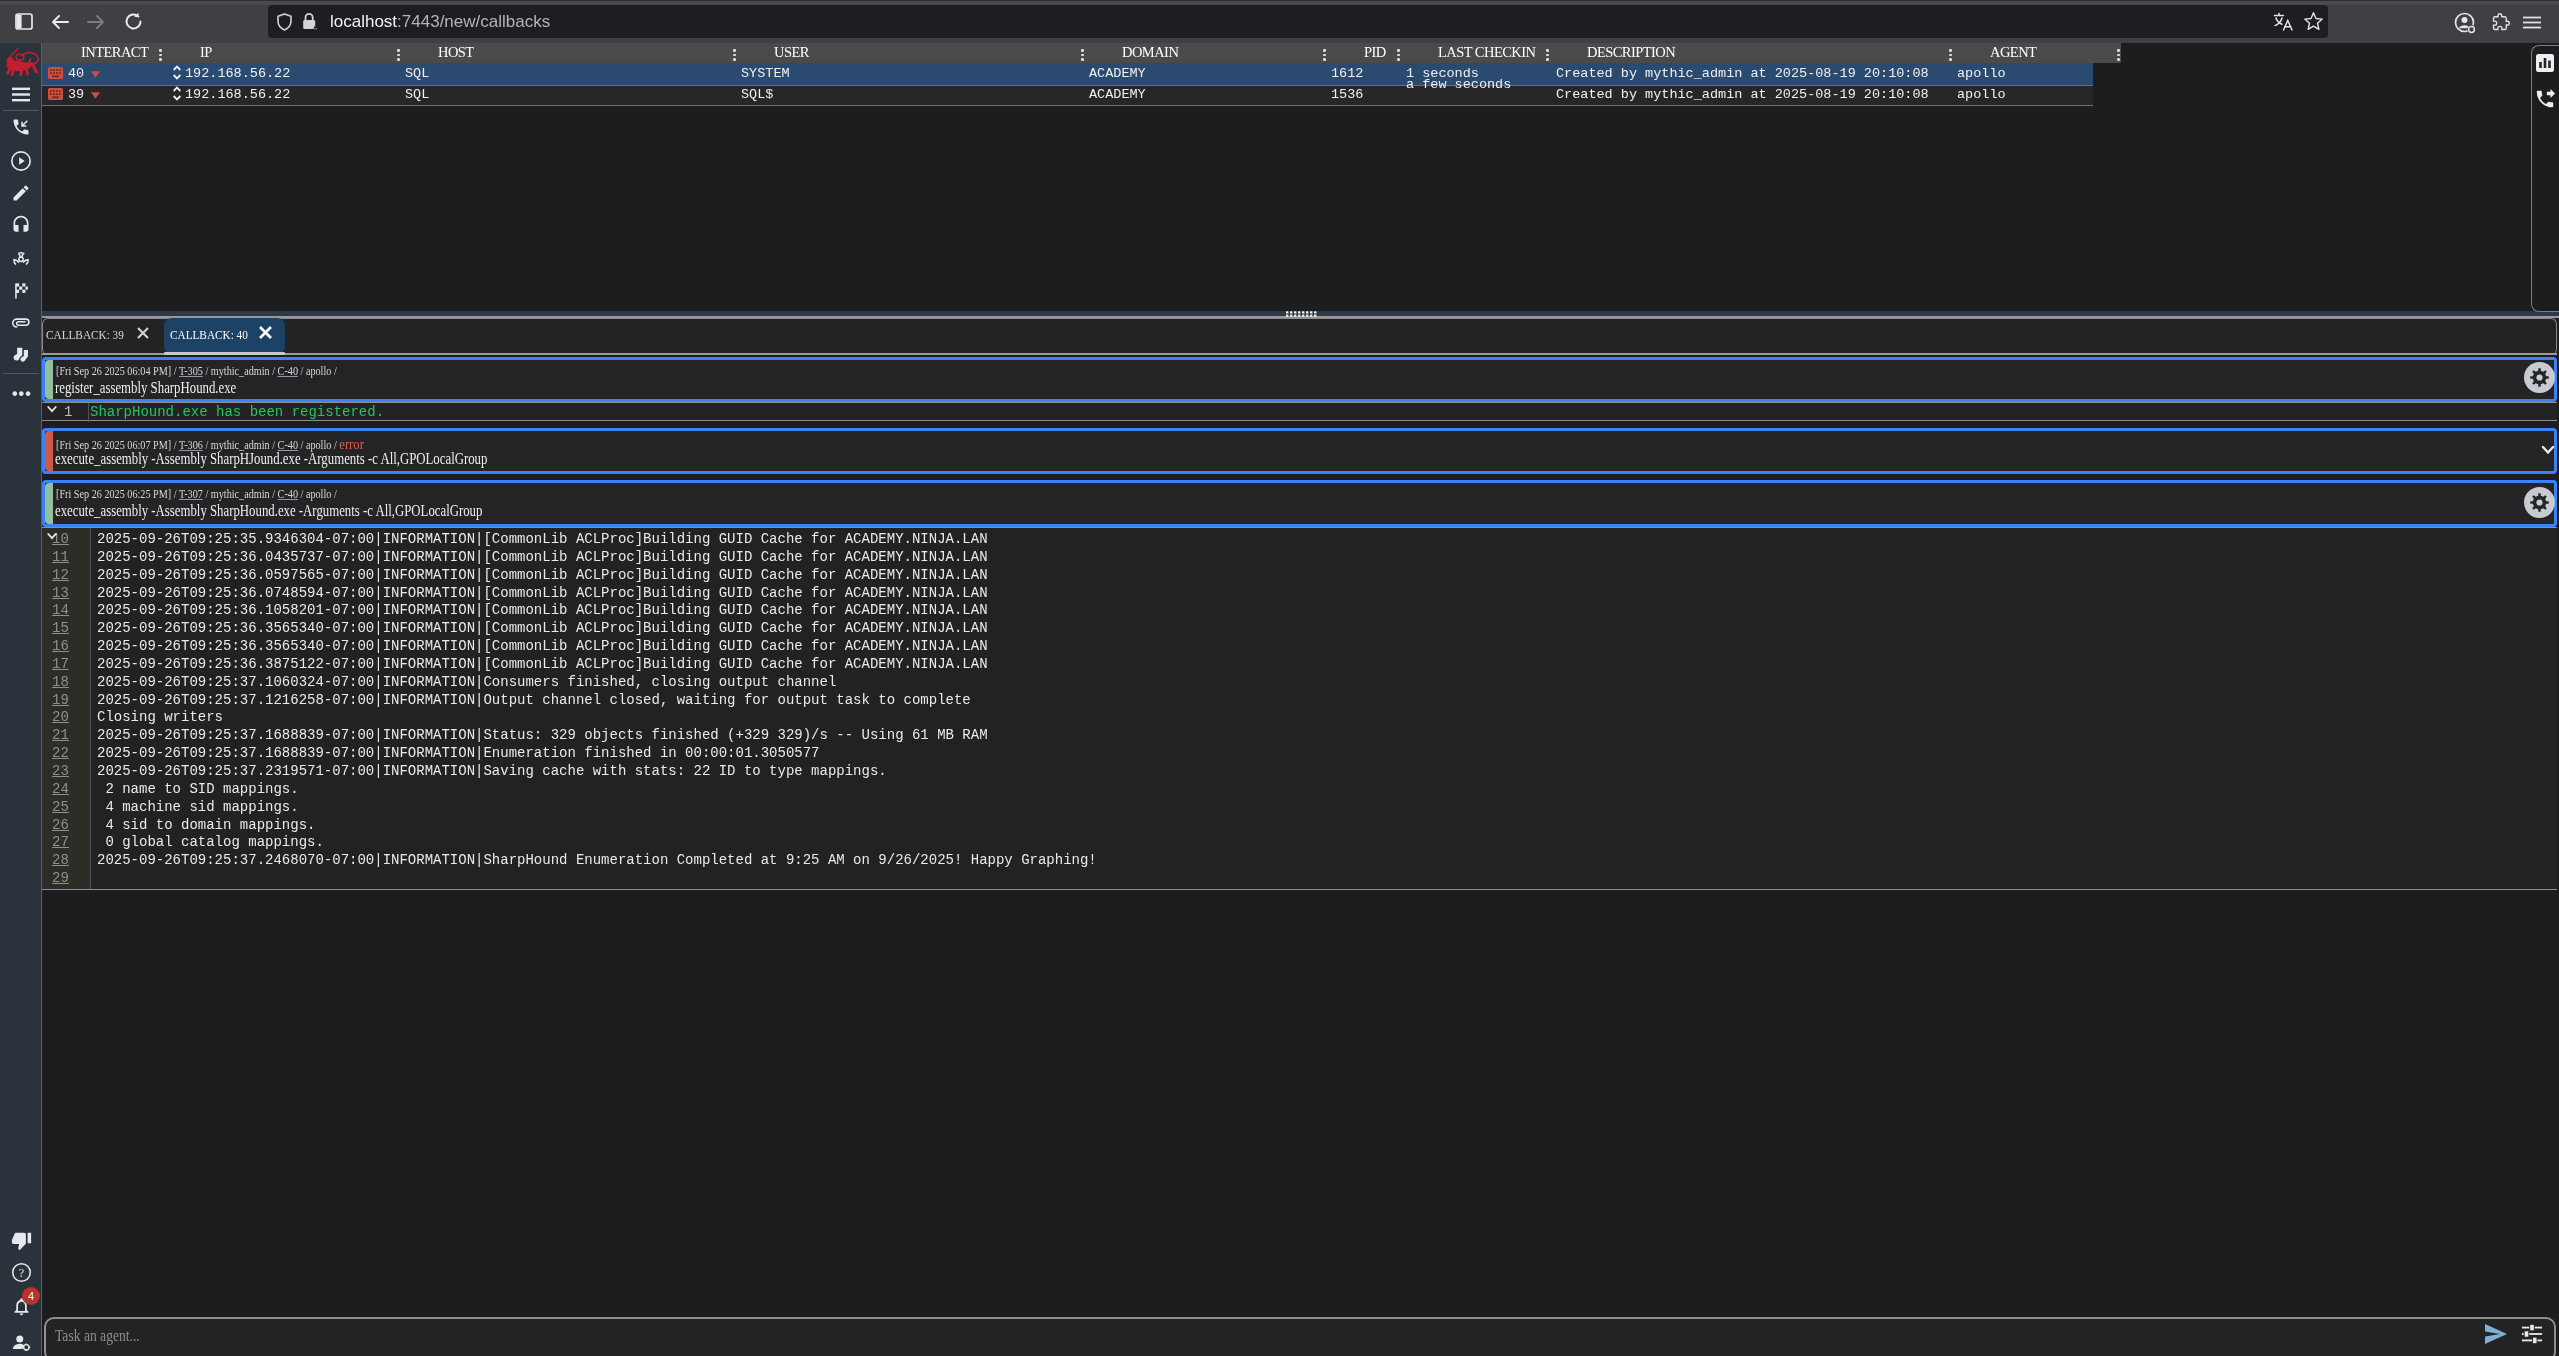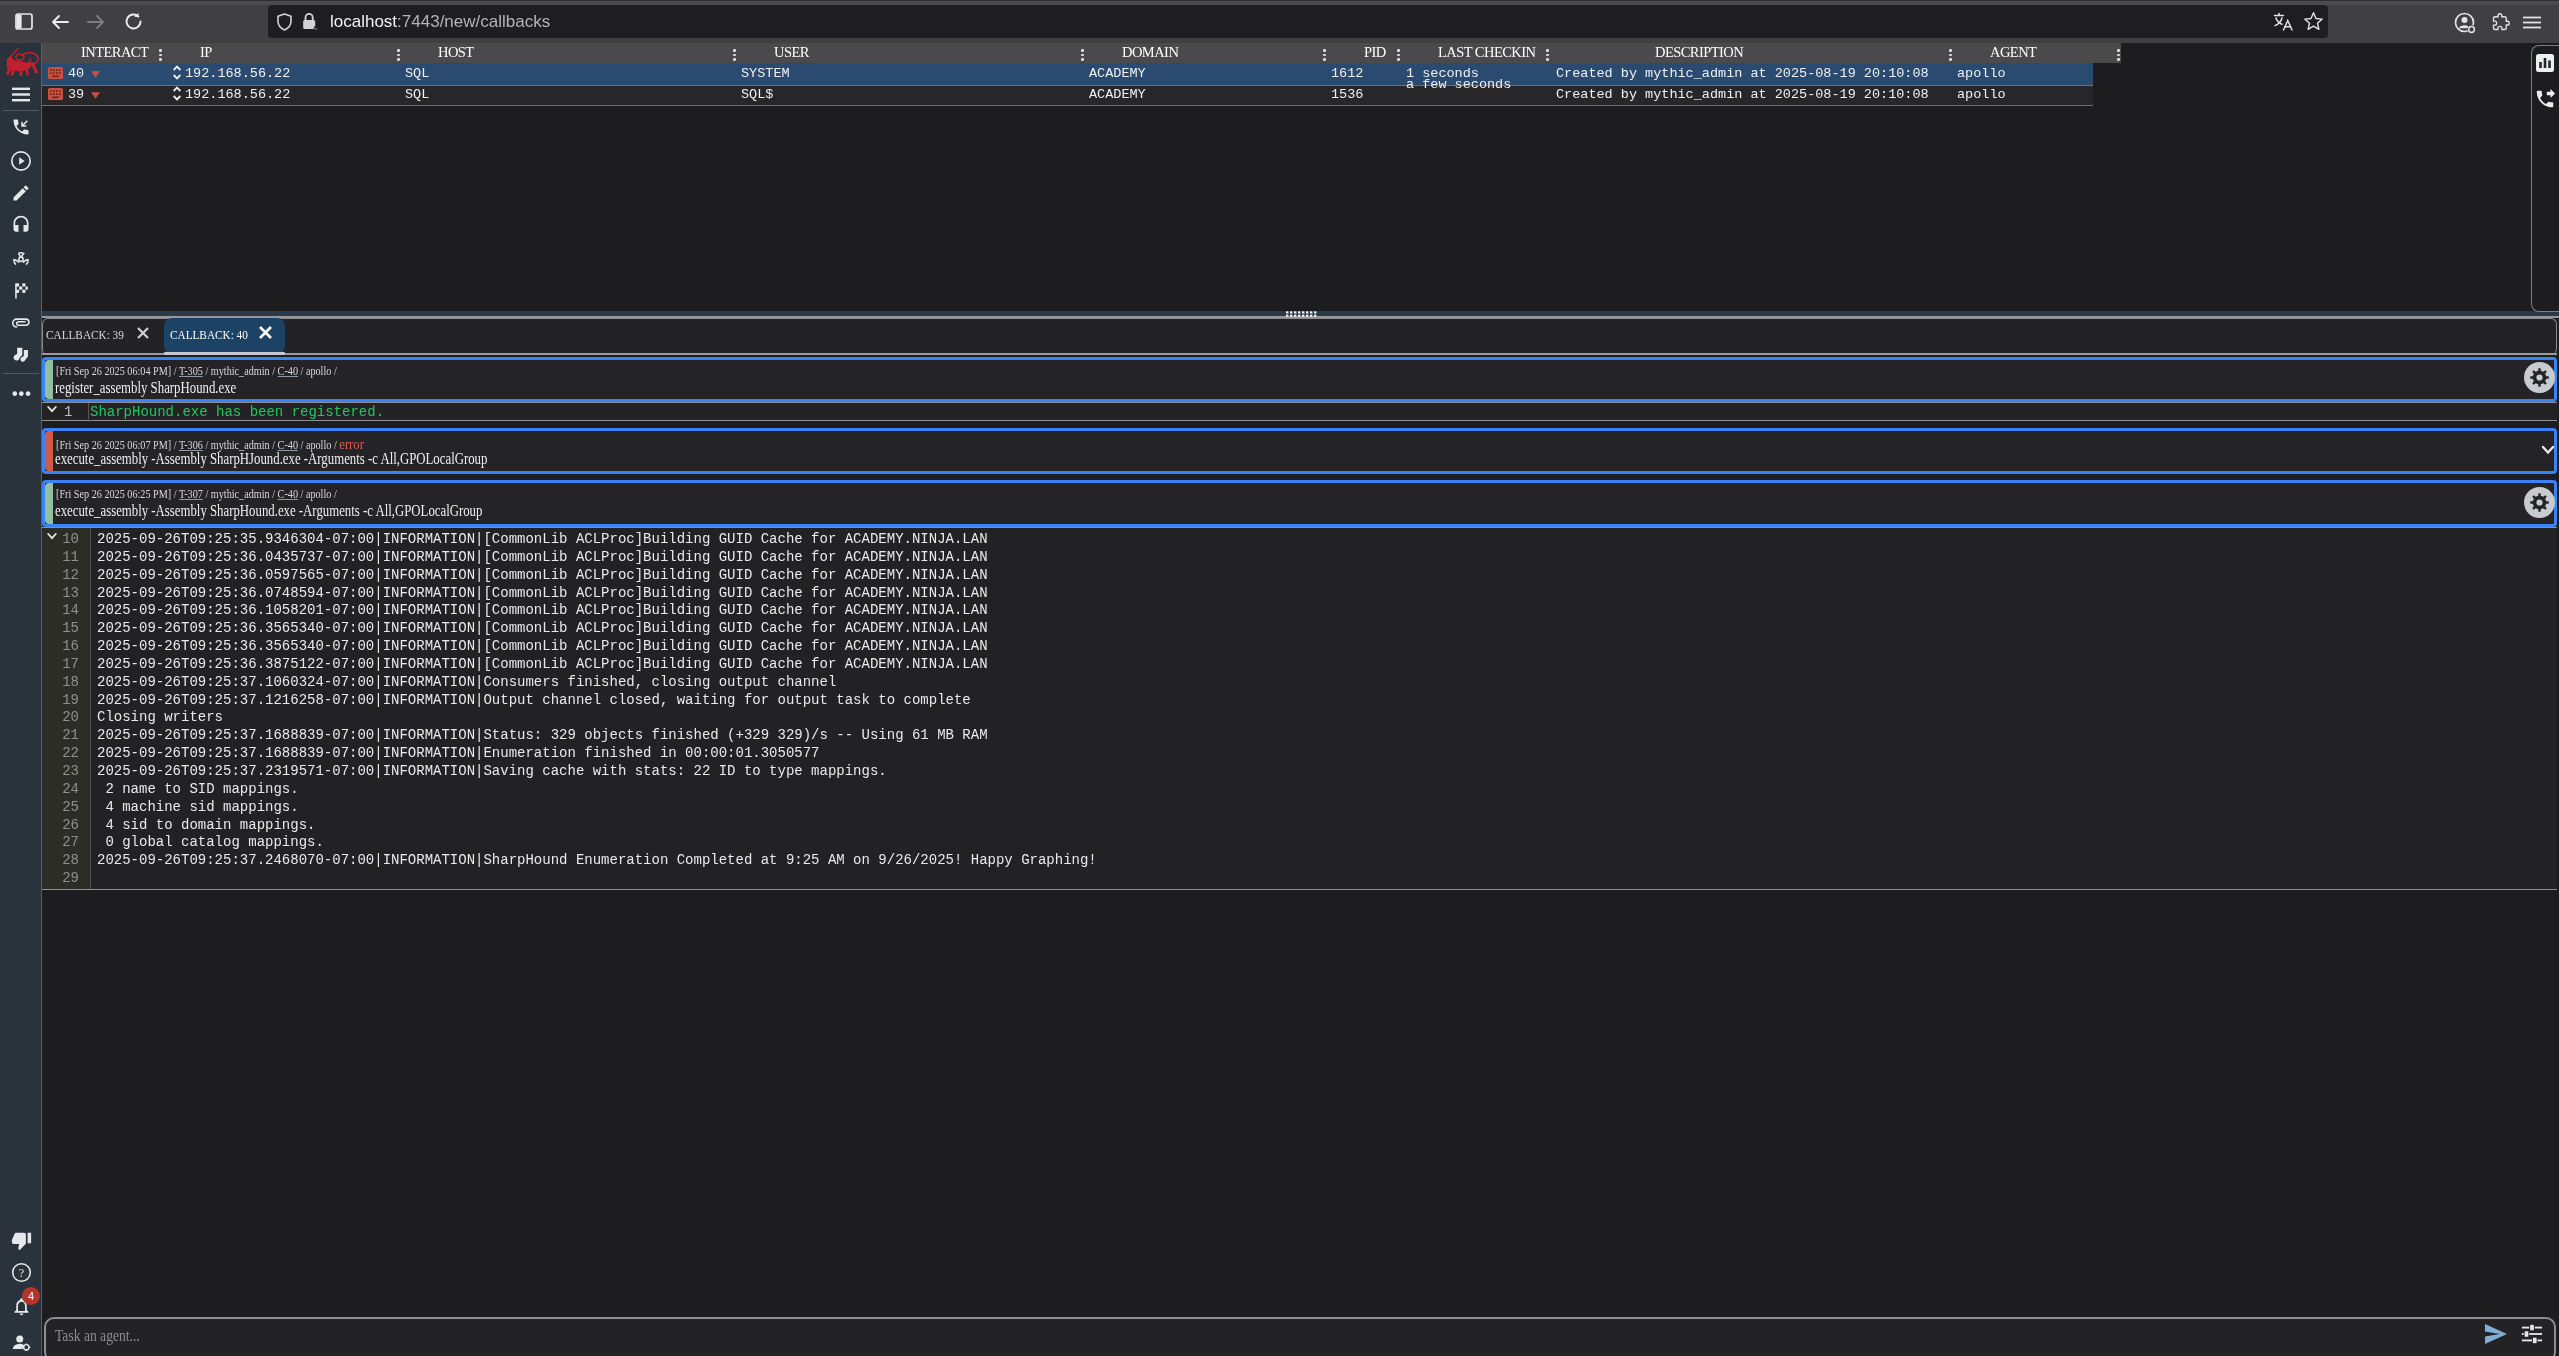--- a/index.html
+++ b/index.html
@@ -38,21 +38,21 @@
   .card { position:absolute; left:42px; width:2515px; background:#242427; border:3px solid #3b82f6; border-radius:4px; }
   .cbar { position:absolute; left:0; top:0; width:8px; height:100%; border-radius:4px 0 0 4px; }
   .chead { position:absolute; left:11px; top:4px; font-size:12.5px; color:#d8d8d8; white-space:nowrap; transform:scaleX(0.815); transform-origin:0 50%; }
   .chead u { text-decoration-color:#8a9aaa; }
   .ccmd { position:absolute; left:10px; top:19px; font-size:16px; color:#efefef; white-space:nowrap; transform:scaleX(0.8); transform-origin:0 50%; }
   .resp { position:absolute; left:42px; width:2515px; background:#232326; border-top:1px solid #8f8f92; border-bottom:1px solid #8f8f92; }
   .gear { position:absolute; }
   
   #console { left:42px; top:527px; width:2515px; height:363px; background:#222225; border-top:1px solid #8f8f92; border-bottom:1px solid #8f8f92; }
   #gutter { position:absolute; left:0; top:0; width:49px; height:361px;  background:#2d2d27; border-right:1px solid #515151; }
-  #gutnums { position:absolute; left:0px; top:3px; width:37px; text-align:right; font-size:14px; line-height:17.85px; color:#8f8f8f; }
+  #gutnums { position:absolute; left:0px; top:3px; width:37px; text-align:center; font-size:14px; line-height:17.85px; color:#8f8f8f;text-decoration:underline; }
   #code { position:absolute; left:55px; top:3px; font-size:14px; line-height:17.85px; color:#eaeaea; white-space:pre; }
   
   #input { left:44px; top:1317px; width:2512px; height:45px; background:#232326; border:2px solid #8f8f93; border-radius:10px; }
   
   #rpanel { left:2531px; top:45px; width:33px; height:267px; border:1px solid #7e7e82; border-right:none; border-radius:8px 0 0 8px; }
 </style>
 </head>
 <body class="sans">
 
 <div class="abs" id="topstrip"></div>
@@ -63,21 +63,21 @@
 <div class="abs" id="sidebar"></div>
 
 <div class="abs" id="thead"></div>
 <div class="abs serif hcell" style="left:48px;">INTERACT</div>
 <div class="abs serif hcell" style="left:167px;">IP</div>
 <div class="abs serif hcell" style="left:405px;">HOST</div>
 <div class="abs serif hcell" style="left:741px;">USER</div>
 <div class="abs serif hcell" style="left:1089px;">DOMAIN</div>
 <div class="abs serif hcell" style="left:1331px;">PID</div>
 <div class="abs serif hcell" style="left:1405px;font-family:Liberation Serif, serif;">LAST CHECKIN</div>
-<div class="abs serif hcell" style="left:1622px;">DESCRIPTION</div>
+<div class="abs serif hcell" style="left:1554px;">DESCRIPTION</div>
 <div class="abs serif hcell" style="left:1957px;">AGENT</div>
 <div class="dots3" style="left:159px;">
     <i></i>
     <i></i>
     <i></i>
   </div>
 <div class="dots3" style="left:397px;">
     <i></i>
     <i></i>
     <i></i>

